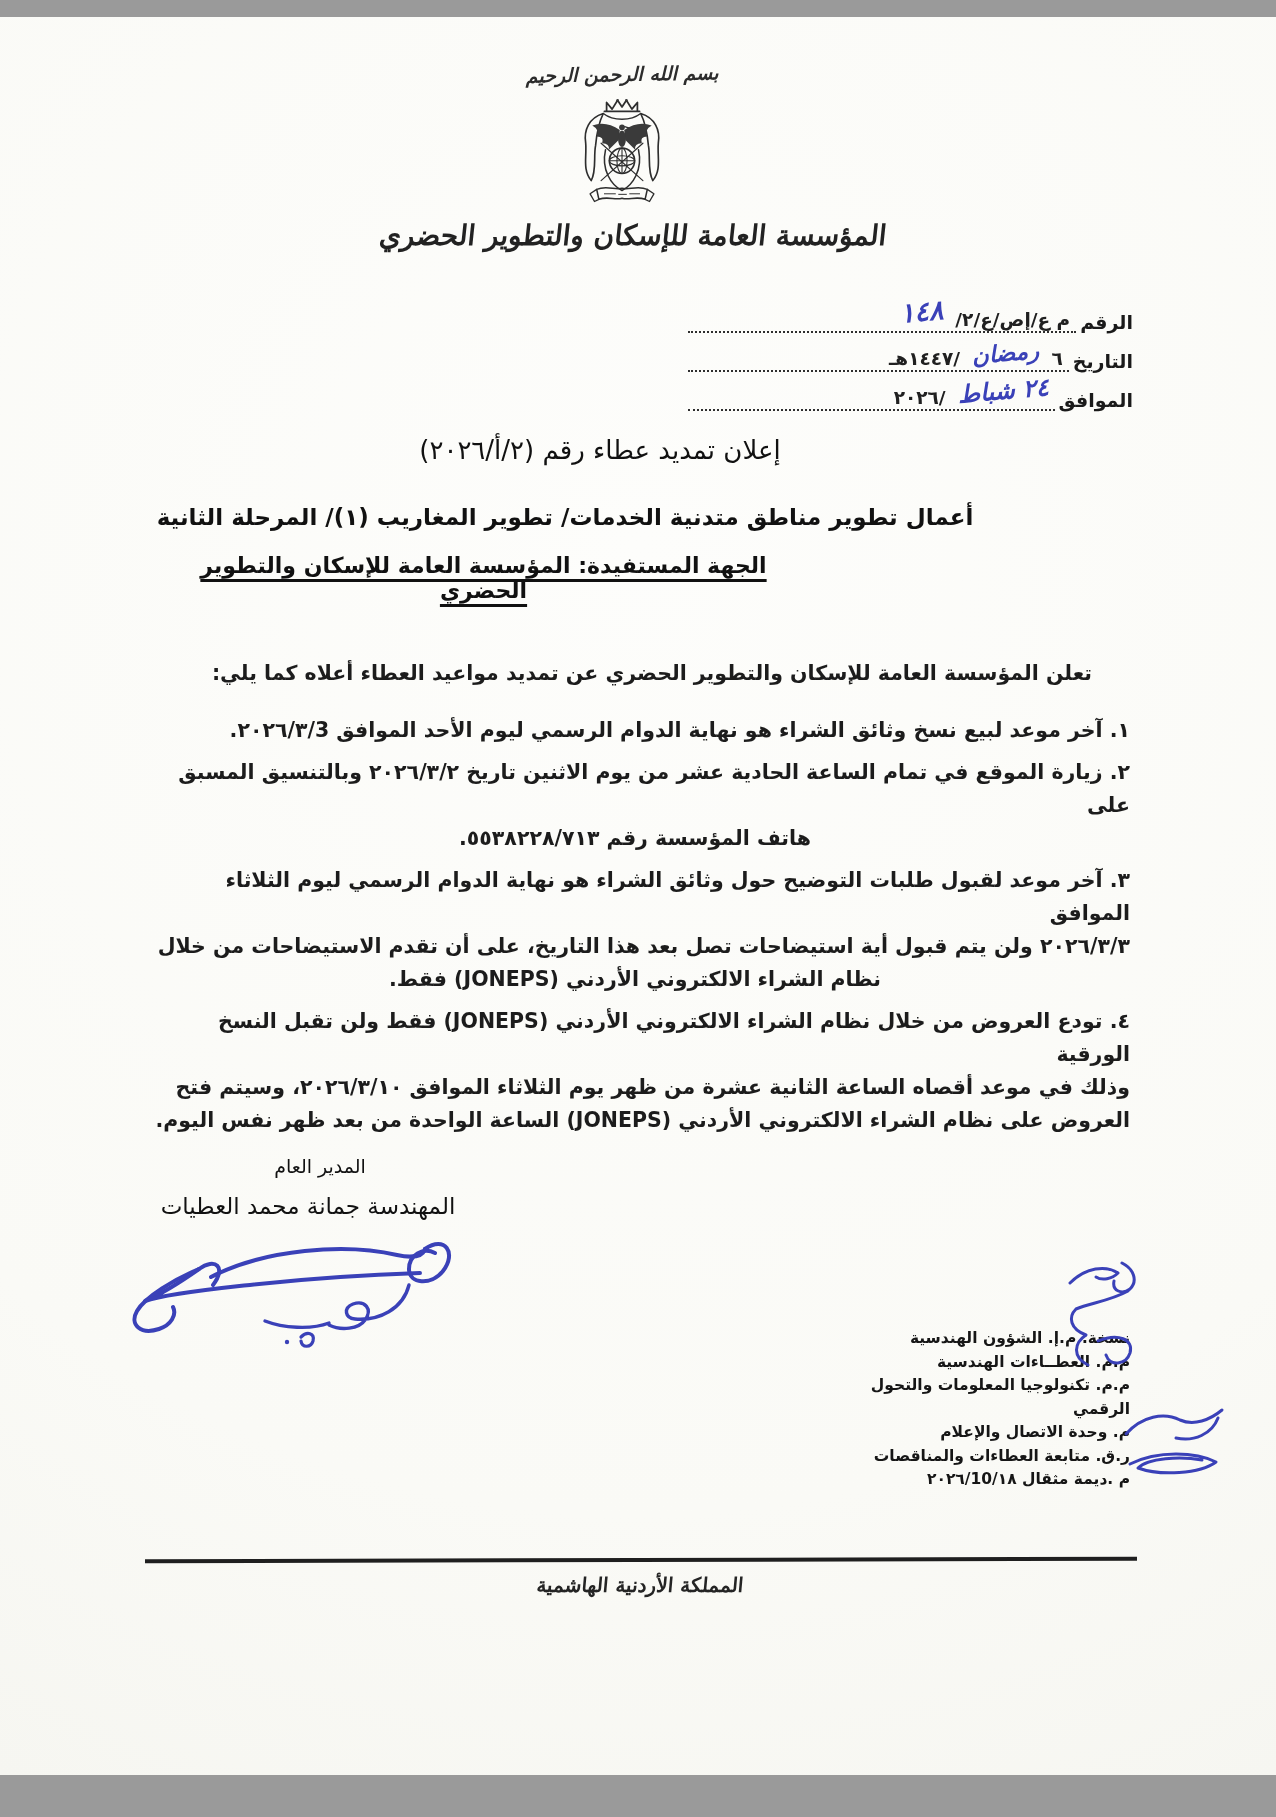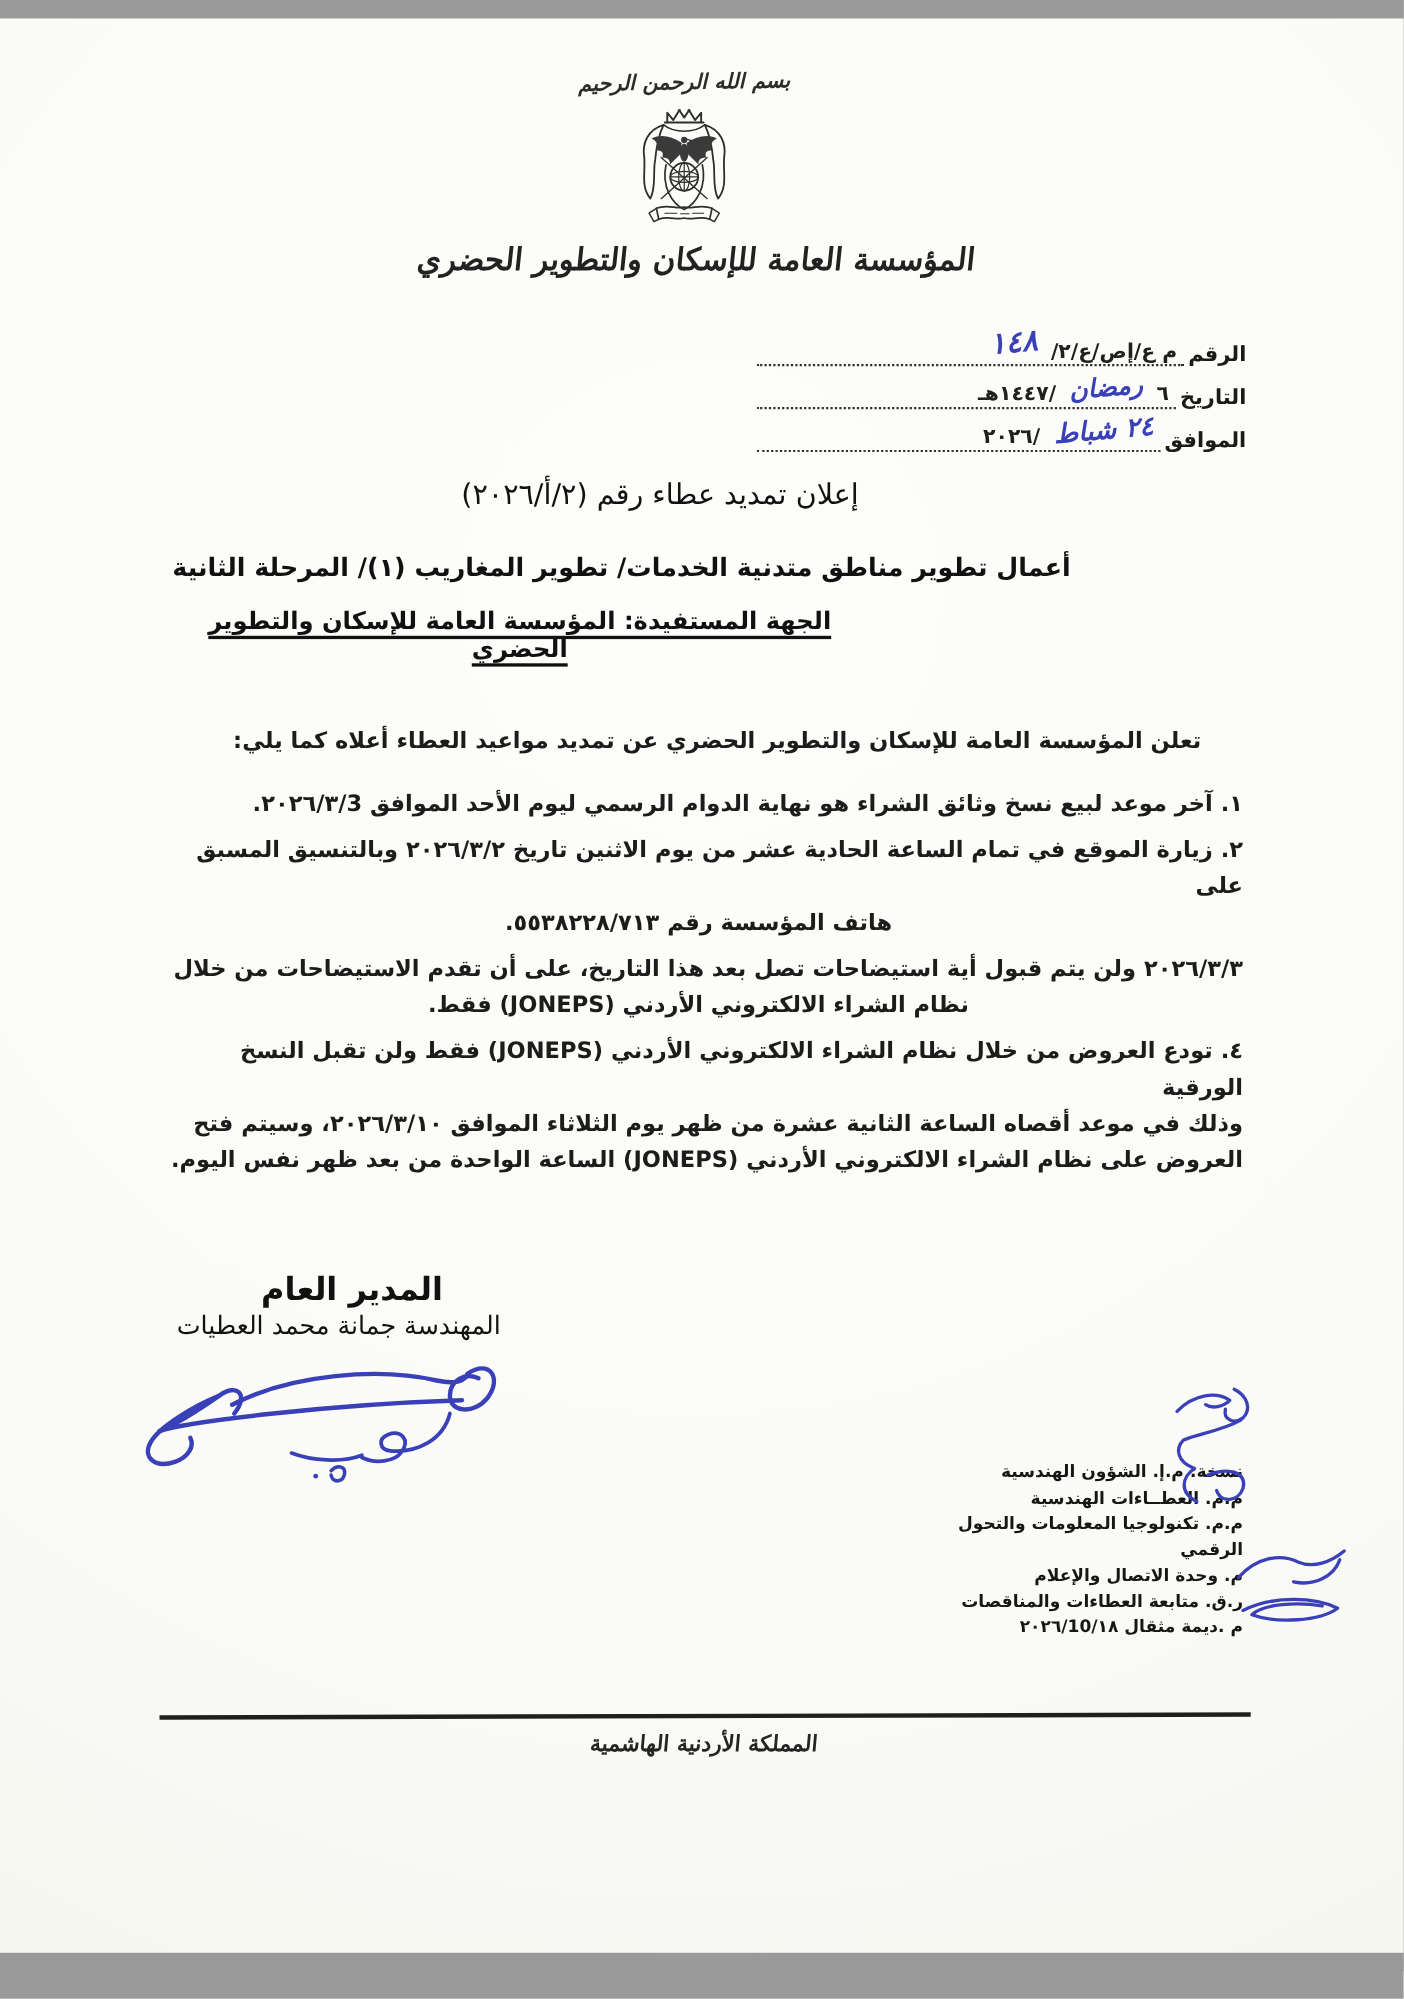--- a/index.html
+++ b/index.html
@@ -47,34 +47,34 @@
     color:#3a41b8;font-weight:700;font-style:italic;white-space:nowrap;
     transform:rotate(-5deg) translateY(-3px);
   }
   .hand-num{font-size:27px;}
   .hand-month{font-size:23px;}
   .hand-greg{font-size:24px;}
 
   .title{top:418px;left:150px;width:900px;font-size:26px;font-weight:400;color:#111;}
   .subtitle{top:487px;left:120px;width:890px;font-size:23px;font-weight:700;color:#111;}
   .beneficiary{
-    top:536px;left:150px;width:645px;font-size:22px;font-weight:700;color:#111;
+    top:536px;left:161px;width:645px;font-size:22px;font-weight:700;color:#111;
     text-decoration:underline;text-underline-offset:6px;text-decoration-thickness:2.5px;
   }
 
   .intro{top:644px;left:138px;width:980px;font-size:20.5px;font-weight:600;
     text-align:right;padding-right:26px;box-sizing:border-box;}
 
   .list{top:697px;left:140px;width:990px;font-size:20.5px;font-weight:600;}
   .item{margin-bottom:9px;}
   .ln{line-height:33px;}
   .l-right{text-align:right;}
   .l-center{text-align:center;}
 
-  .sig-title{top:1138px;left:170px;width:300px;font-size:29px;font-weight:700;color:#111;}
+  .sig-title{top:1138px;left:170px;width:300px;font-size:19px;font-weight:400;color:#111;}
   .sig-name{top:1176px;left:88px;width:440px;font-size:23px;font-weight:400;color:#111;}
 
   .cc{top:1310px;left:830px;width:300px;font-size:15.5px;font-weight:700;
     line-height:23.5px;text-align:right;color:#161616;}
 
   .footer-line{top:1541px;left:145px;width:992px;height:3.5px;background:#1f1f1f;
     transform:rotate(-0.15deg);}
   .kingdom{top:1556px;left:170px;width:940px;font-size:20px;font-weight:700;
     font-family:"DejaVu Serif", serif;transform:skewX(-5deg);color:#242424;}
   .contact{top:1597px;left:120px;width:1040px;font-size:14.5px;font-weight:600;color:#2a2a2a;
@@ -160,20 +160,21 @@
 
   <div class="abs list">
     <div class="item">
       <div class="ln l-right">١. آخر موعد لبيع نسخ وثائق الشراء هو نهاية الدوام الرسمي ليوم الأحد الموافق ٢٠٢٦/٣/3.</div>
     </div>
     <div class="item">
       <div class="ln l-right">٢. زيارة الموقع في تمام الساعة الحادية عشر من يوم الاثنين تاريخ ٢٠٢٦/٣/٢ وبالتنسيق المسبق على</div>
       <div class="ln l-center">هاتف المؤسسة رقم ٥٥٣٨٢٢٨/٧١٣.</div>
     </div>
     <div class="item">
+      <div class="ln l-right">٣. آخر موعد لقبول طلبات التوضيح حول وثائق الشراء هو نهاية الدوام الرسمي ليوم الثلاثاء الموافق</div>
       <div class="ln l-right">٢٠٢٦/٣/٣ ولن يتم قبول أية استيضاحات تصل بعد هذا التاريخ، على أن تقدم الاستيضاحات من خلال</div>
       <div class="ln l-center">نظام الشراء الالكتروني الأردني (JONEPS) فقط.</div>
     </div>
     <div class="item">
       <div class="ln l-right">٤. تودع العروض من خلال نظام الشراء الالكتروني الأردني (JONEPS) فقط ولن تقبل النسخ الورقية</div>
       <div class="ln l-right">وذلك في موعد أقصاه الساعة الثانية عشرة من ظهر يوم الثلاثاء الموافق ٢٠٢٦/٣/١٠، وسيتم فتح</div>
       <div class="ln l-right">العروض على نظام الشراء الالكتروني الأردني (JONEPS) الساعة الواحدة من بعد ظهر نفس اليوم.</div>
     </div>
   </div>
 

